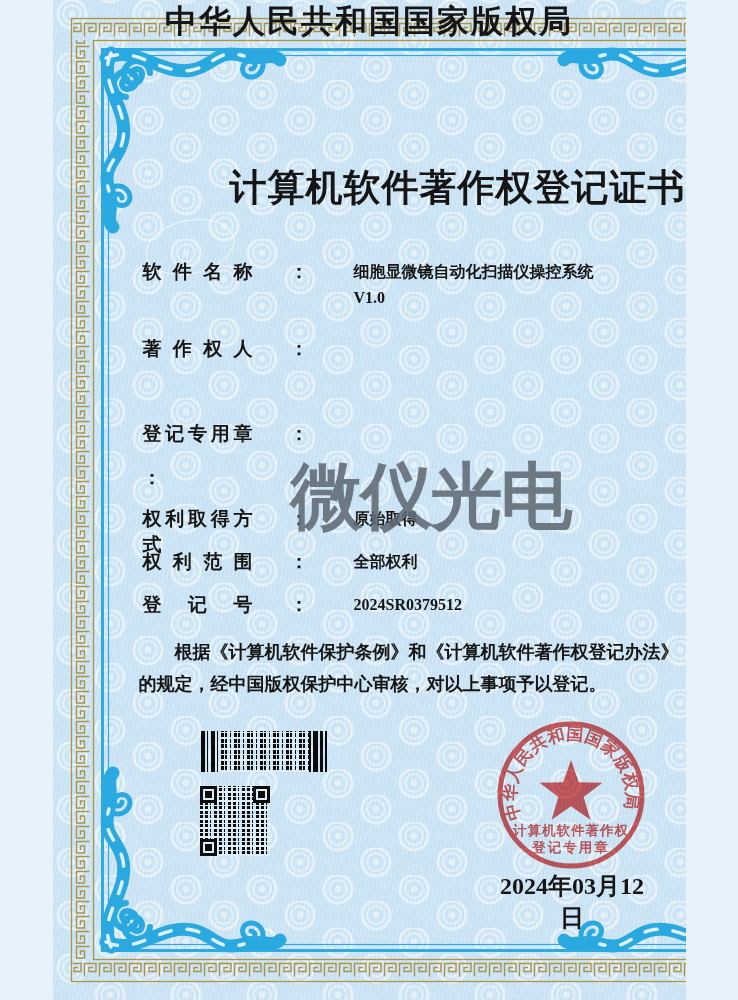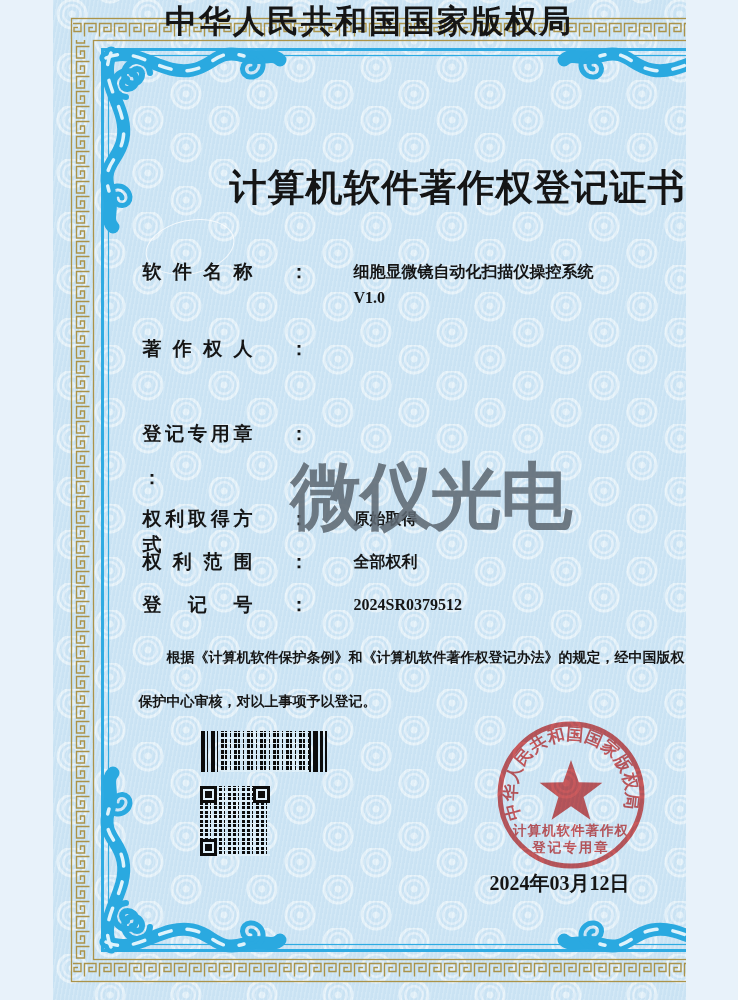--- a/index.html
+++ b/index.html
@@ -29,21 +29,21 @@
     font-size:37px;font-weight:700;letter-spacing:1px;}
   .certno{position:absolute;right:68px;top:221px;font-size:16px;font-weight:700;}
   .certno .v{margin-left:12px;}
 
   .frow{position:absolute;left:90px;display:flex;align-items:flex-start;font-weight:700;gap:37px;}
   .flabel{display:inline-block;width:110px;font-size:19px;text-align:justify;text-align-last:justify;}
   .fcolon{font-size:19px;}
   .fvalue{margin-left:8px;font-size:16px;line-height:26px;}
 
   .statement{position:absolute;left:86px;top:636px;width:552px;
-    font-size:14px;font-weight:700;line-height:44px;text-indent:2em;}
+    font-size:18px;font-weight:700;line-height:32px;text-indent:2em;}
 
   .watermark{position:absolute;left:238px;top:449px;z-index:5;
     font-size:72px;font-weight:600;letter-spacing:-2px;
     color:#5f6a74;opacity:.88;white-space:nowrap;pointer-events:none;}
 
   .barcode{position:absolute;left:148px;top:731px;width:126px;height:41px;display:flex;}
   .barcode .s{width:20px;background:repeating-linear-gradient(90deg,#0c0c0c 0 4px,transparent 4px 6px,#0c0c0c 6px 7px,transparent 7px 10px);}
   .barcode .m{flex:1;background:
       repeating-linear-gradient(0deg, rgba(223,240,250,.98) 0 2px, transparent 2px 6px, rgba(223,240,250,.95) 6px 7px, transparent 7px 11px),
       repeating-linear-gradient(90deg,#0c0c0c 0 3px,transparent 3px 4px,#0c0c0c 4px 6px,transparent 6px 9px,#0c0c0c 9px 10px,transparent 10px 13px);}
@@ -51,22 +51,22 @@
 
   .qr{position:absolute;left:147px;top:786px;width:70px;height:70px;
     background:
       repeating-linear-gradient(0deg,#dff0fa 0 2px,transparent 2px 5px,#dff0fa 5px 6px,transparent 6px 9px),
       repeating-linear-gradient(90deg,#0c0c0c 0 3px,transparent 3px 5px,#0c0c0c 5px 8px,transparent 8px 10px,#0c0c0c 10px 11px,transparent 11px 14px);}
   .qr .fd{position:absolute;width:17px;height:17px;border:3px solid #0c0c0c;background:#dff0fa;box-sizing:border-box;}
   .qr .fd::after{content:"";position:absolute;inset:2px;background:#0c0c0c;}
   .qr .fd.tl{left:0;top:0}.qr .fd.tr{right:0;top:0}.qr .fd.bl{left:0;bottom:0}
 
   .seal{position:absolute;left:436px;top:713px;z-index:6;mix-blend-mode:multiply;opacity:.92;}
-  .issue-date{position:absolute;left:437px;top:870px;width:165px;text-align:left;
-    font-size:20px;font-weight:700;z-index:4;}
+  .issue-date{position:absolute;left:437px;top:870px;width:165px;text-align:center;
+    font-size:24px;font-weight:700;z-index:4;}
 
   .ghost-ring{position:absolute;left:92px;top:220px;width:88px;height:52px;
     border:1px solid rgba(255,255,255,.75);border-radius:50%;transform:rotate(-12deg);z-index:2;}
 </style>
 </head>
 <body>
 
 <div class="page">
 
   <svg class="frame-svg" width="738" height="1000" viewBox="0 0 738 1000" aria-hidden="true">

